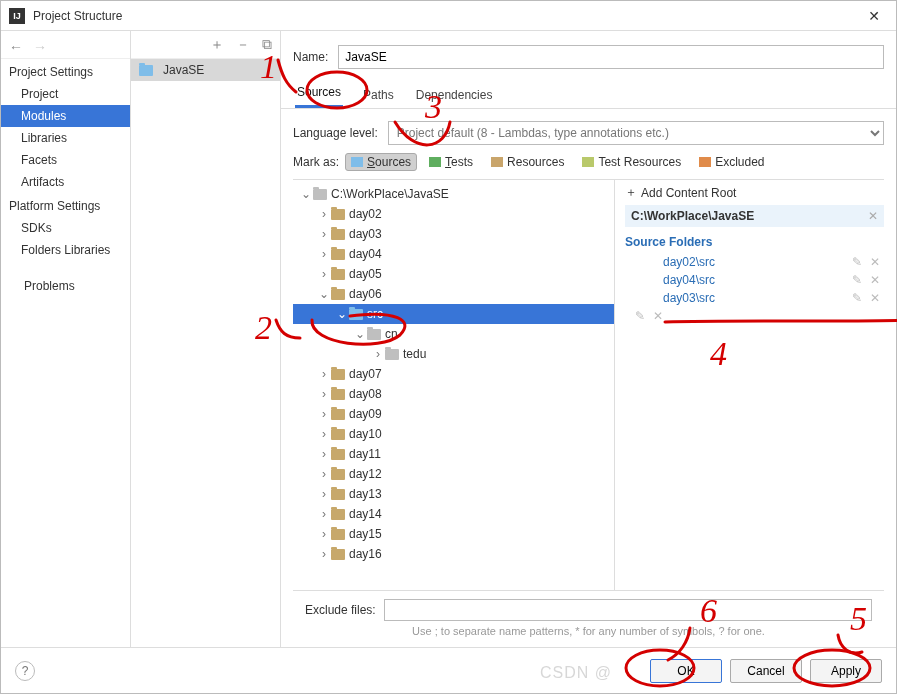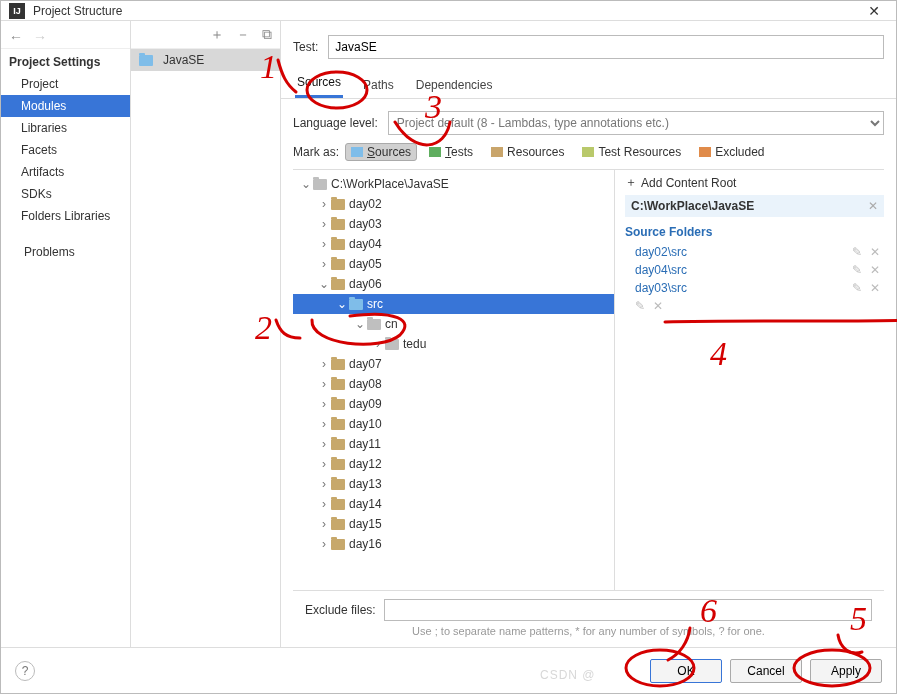--- a/index.html
+++ b/index.html
@@ -1,27 +1,27 @@
 <!DOCTYPE html>
 <html><head>
 <meta charset="utf-8">
 <style>
   * { box-sizing: border-box; font-family: "Segoe UI", Arial, sans-serif; font-size: 12px; }
   body { margin: 0; background: #fff; color: #333; user-select: none; }
   .window { width: 897px; height: 694px; border: 1px solid #bbb; display: flex; flex-direction: column; }
-  .titlebar { height: 20px; display: flex; align-items: center; padding: 0 8px; border-bottom: 1px solid #ddd; }
+  .titlebar { height: 30px; display: flex; align-items: center; padding: 0 8px; border-bottom: 1px solid #ddd; }
   .titlebar .ij { width: 16px; height:16px; background:#333; color:#fff; display:inline-flex; align-items:center; justify-content:center; font-size:9px; font-weight:bold; margin-right:8px;}
   .titlebar .title { flex:1; }
   .titlebar .close { font-size:14px; cursor:pointer; padding:4px 8px;}
   .body { flex:1; display:flex; min-height:0; }
   .sidebar { width:130px; border-right:1px solid #ddd; display:flex; flex-direction:column; }
   .side-tools { height:28px; display:flex; align-items:center; gap:10px; padding:0 8px; border-bottom:1px solid #eee;}
   .arrow-btn { color:#888; cursor:pointer; font-size:14px;}
   .arrow-btn.disabled { color:#ccc; cursor:default;}
-  .side-section-h { font-weight:bold; padding:6px 8px 4px; }
+  .side-section-h { font-weight:normal; padding:6px 8px 4px; }
   .side-item { padding:4px 8px 4px 20px; cursor:pointer;}
   .side-item.selected { background:#3875d7; color:#fff;}
   .mid { width:150px; border-right:1px solid #ddd; display:flex; flex-direction:column;}
   .mid-tools { height:28px; display:flex; align-items:center; justify-content:flex-end; gap:12px; padding:0 8px; border-bottom:1px solid #eee;}
   .mid-list { flex:1; }
   .mid-item { padding:4px 8px; background:#d8d8d8; display:flex; align-items:center; gap:6px; cursor:pointer;}
   .main { flex:1; display:flex; flex-direction:column; min-width:0;}
   .name-row { display:flex; align-items:center; gap:10px; padding:14px 12px 10px;}
   .name-row input { flex:1; height:24px; border:1px solid #bbb; padding:0 6px;}
   .tabs { display:flex; gap:18px; padding:0 14px; border-bottom:1px solid #ddd; align-items:flex-end;}
@@ -44,36 +44,36 @@
   .fld.blue { background:#7fbde9;}
   .fld.grey { background:#bfbfbf;}
   .fld.dark { background:#8a8a8a;}
   .fld::before { content:""; position:absolute; top:-2px; left:0; width:6px; height:2px; background:inherit; border-radius:1px 1px 0 0;}
   .roots { width:270px; border-left:1px solid #ddd; padding-left:10px; overflow:auto;}
   .roots-h { display:flex; align-items:center; gap:4px; padding:4px 0; cursor:pointer;}
   .root-path { background:#eaf3fb; padding:4px 6px; font-weight:bold; display:flex; align-items:center; justify-content:space-between;}
   .root-path .x { color:#aaa; cursor:pointer; font-weight:normal;}
   .sf-h { color:#2a6db5; font-weight:bold; padding:8px 0 4px;}
   .sf-row { display:flex; align-items:center; padding:2px 4px 2px 10px; color:#2a6db5; cursor:pointer;}
-  .sf-row .lbl { flex:1;}
+  .sf-row .lbl { flex:1;margin-left:28px;}
   .sf-row .pen { color:#bbb; margin-right:8px;}
   .sf-row .x { color:#bbb;}
   .exclude-row { display:flex; align-items:center; gap:8px; padding:8px 12px 2px; border-top:1px solid #ddd; margin:0 12px;}
   .exclude-row input { flex:1; height:22px; border:1px solid #bbb; padding:0 6px;}
   .hint { text-align:center; color:#999; font-size:11px; padding:2px 12px 10px;}
   .footer { height:46px; border-top:1px solid #ddd; display:flex; align-items:center; padding:0 14px;}
   .help { width:20px; height:20px; border:1px solid #bbb; border-radius:50%; display:flex; align-items:center; justify-content:center; color:#777; cursor:pointer;}
   .footer .spacer { flex:1;}
   .btn { min-width:72px; height:24px; border:1px solid #aaa; background:#f4f4f4; margin-left:8px; cursor:pointer; border-radius:2px;}
   .btn.primary { border:1px solid #3875d7;}
   .window-wrap { position:relative; }
   svg.annot { position:absolute; top:0; left:0; pointer-events:none; }
   .red { stroke:#d40000; stroke-width:3; fill:none; stroke-linecap:round; }
   .redtxt { fill:#d40000; font: italic 34px "Comic Sans MS", cursive; }
-  .watermark { position:absolute; bottom:12px; left:540px; color:rgba(140,140,140,0.35); font-size:12px; letter-spacing:1px; pointer-events:none;}
+  .watermark { position:absolute; bottom:12px; left:540px; color:rgba(140,140,140,0.35); font-size:16px; letter-spacing:1px; pointer-events:none;}
   .tool-ic { color:#888; cursor:pointer; font-size:14px;}
 </style>
 </head>
 <body>
 
 <div class="window-wrap">
 <div class="window">
   <div class="titlebar">
     <span class="ij">IJ</span>
     <span class="title">Project Structure</span>
@@ -85,20 +85,21 @@
       <div class="side-tools">
         <span class="arrow-btn">←</span>
         <span class="arrow-btn disabled">→</span>
       </div>
       <div class="side-section-h">Project Settings</div>
       <div class="side-item">Project</div>
       <div class="side-item selected">Modules</div>
       <div class="side-item">Libraries</div>
       <div class="side-item">Facets</div>
       <div class="side-item">Artifacts</div>
+      <div class="side-section-h">Platform Settings</div>
       <div class="side-item">SDKs</div>
       <div class="side-item">Folders Libraries</div>
       <div style="height:14px"></div>
       <div class="side-item" style="padding-left:23px">Problems</div>
     </div>
 
     <div class="mid">
       <div class="mid-tools">
         <span class="tool-ic">＋</span>
         <span class="tool-ic">－</span>
@@ -107,21 +108,21 @@
       <div class="mid-list">
         <div class="mid-item">
           <span class="fld blue"></span>
           <span>JavaSE</span>
         </div>
       </div>
     </div>
 
     <div class="main">
       <div class="name-row">
-        <span>Test:</span>
+        <span>Name:</span>
         <input type="text" value="JavaSE" style="">
       </div>
       <div class="tabs">
         <div class="tab active">Sources</div>
         <div class="tab">Paths</div>
         <div class="tab">Dependencies</div>
       </div>
       <div class="lang-row">
         <span>Language level:</span>
         <select>

